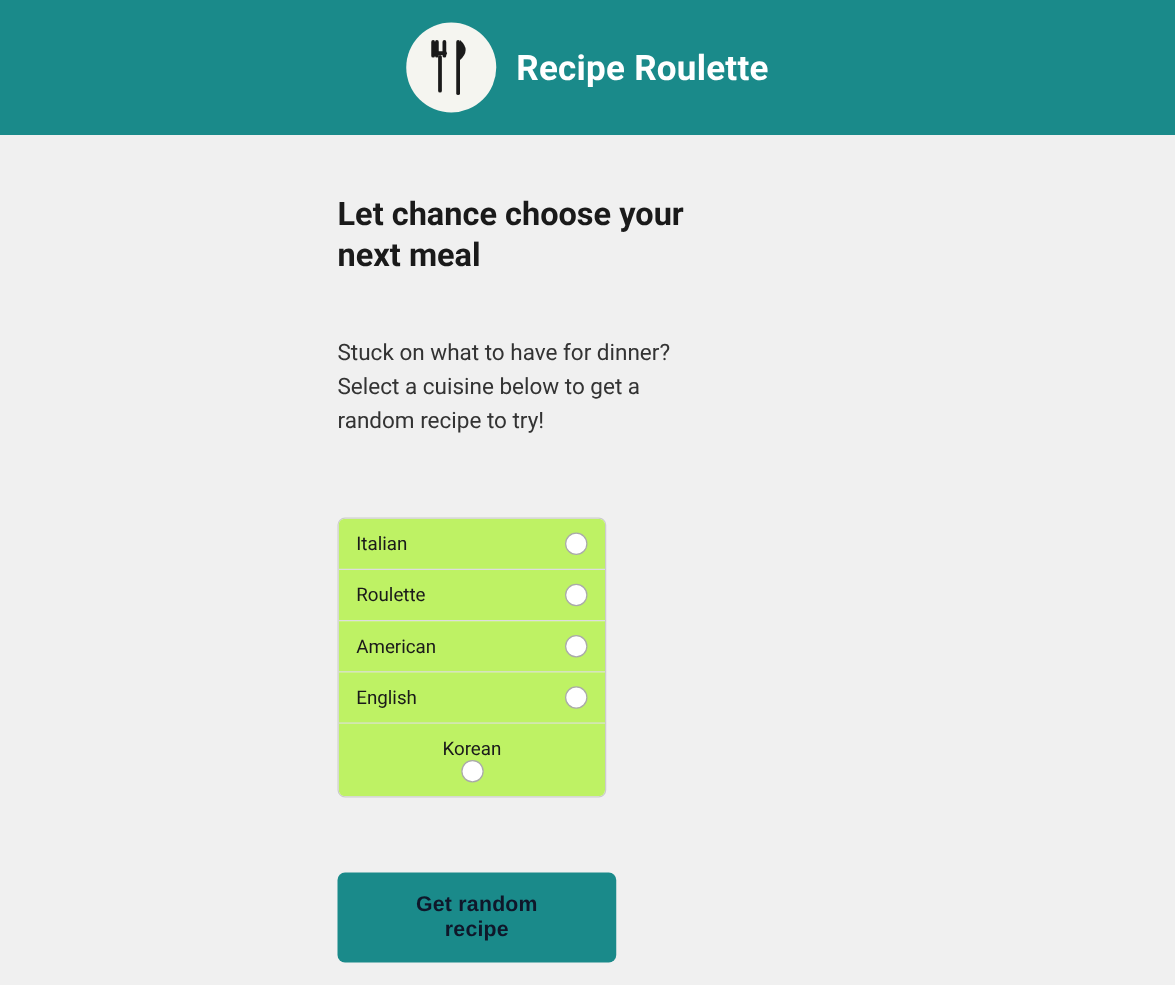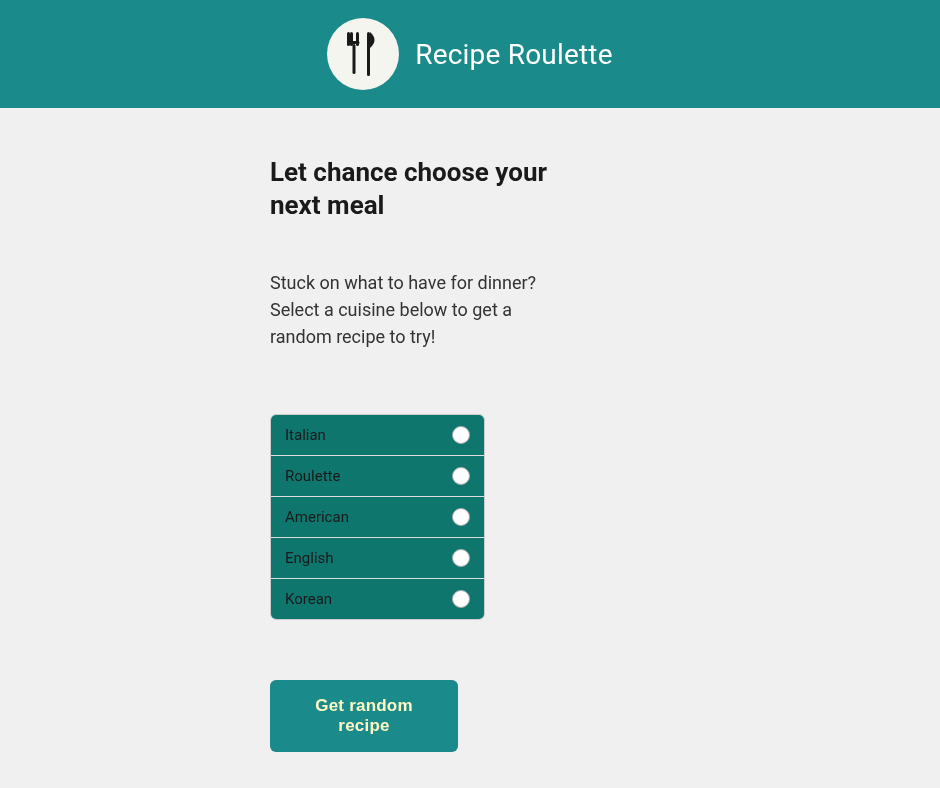--- a/index.html
+++ b/index.html
@@ -43,21 +43,21 @@
     }
 
     .logo-circle svg {
       width: 40px;
       height: 48px;
     }
 
     .app-title {
       color: #ffffff;
       font-size: 28px;
-      font-weight: 400;
+      font-weight: 700;
       letter-spacing: 0.2px;
     }
 
     
     .main {
       padding: 48px 0 60px 0;
       display: flex;
       flex-direction: column;
       align-items: flex-start;
       padding-left: 270px;
@@ -91,52 +91,53 @@
       background: #ffffff;
     }
 
     .cuisine-item {
       display: flex;
       align-items: center;
       justify-content: space-between;
       padding: 11px 14px;
       border-bottom: 1px solid #dddddd;
       cursor: pointer;
-      background: #0f766e;
+      background: #bef264;
     }
 
     .cuisine-item:last-child {
       border-bottom: none;
+      flex-direction: column;
     }
 
     .cuisine-label {
       font-size: 15px;
       color: #1a1a1a;
     }
 
     .radio-circle {
       width: 18px;
       height: 18px;
       border-radius: 50%;
       border: 1.5px solid #aaaaaa;
       background: #ffffff;
       flex-shrink: 0;
     }
 
     
     .get-recipe-btn {
       background-color: #1a8a8a;
-      color: #fef9c3;
+      color: #0f172a;
       font-size: 17px;
       font-weight: 700;
       border: none;
       border-radius: 6px;
       padding: 16px 40px;
       cursor: pointer;
-      width: 188px;
+      width: 223px;
       text-align: center;
       letter-spacing: 0.2px;
     }
   </style>
 </head>
 <body>
 
 <header class="header">
   <div class="header-inner">
     <div class="logo-circle">

